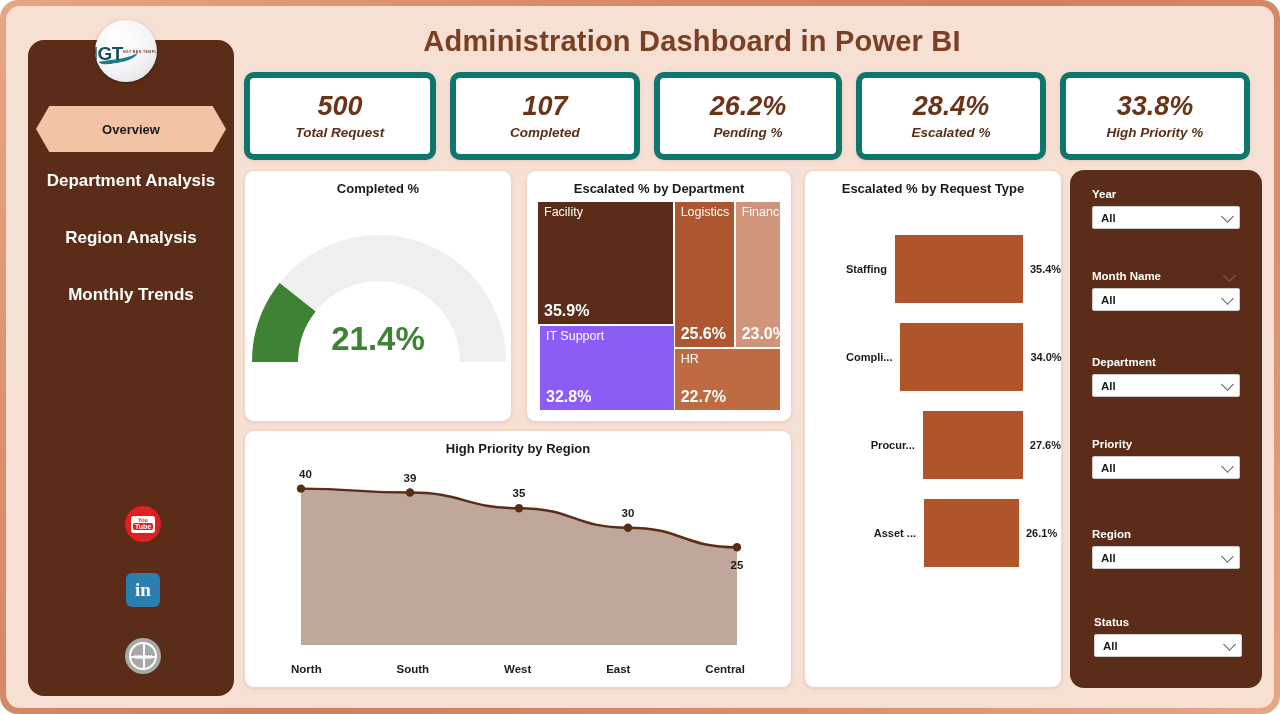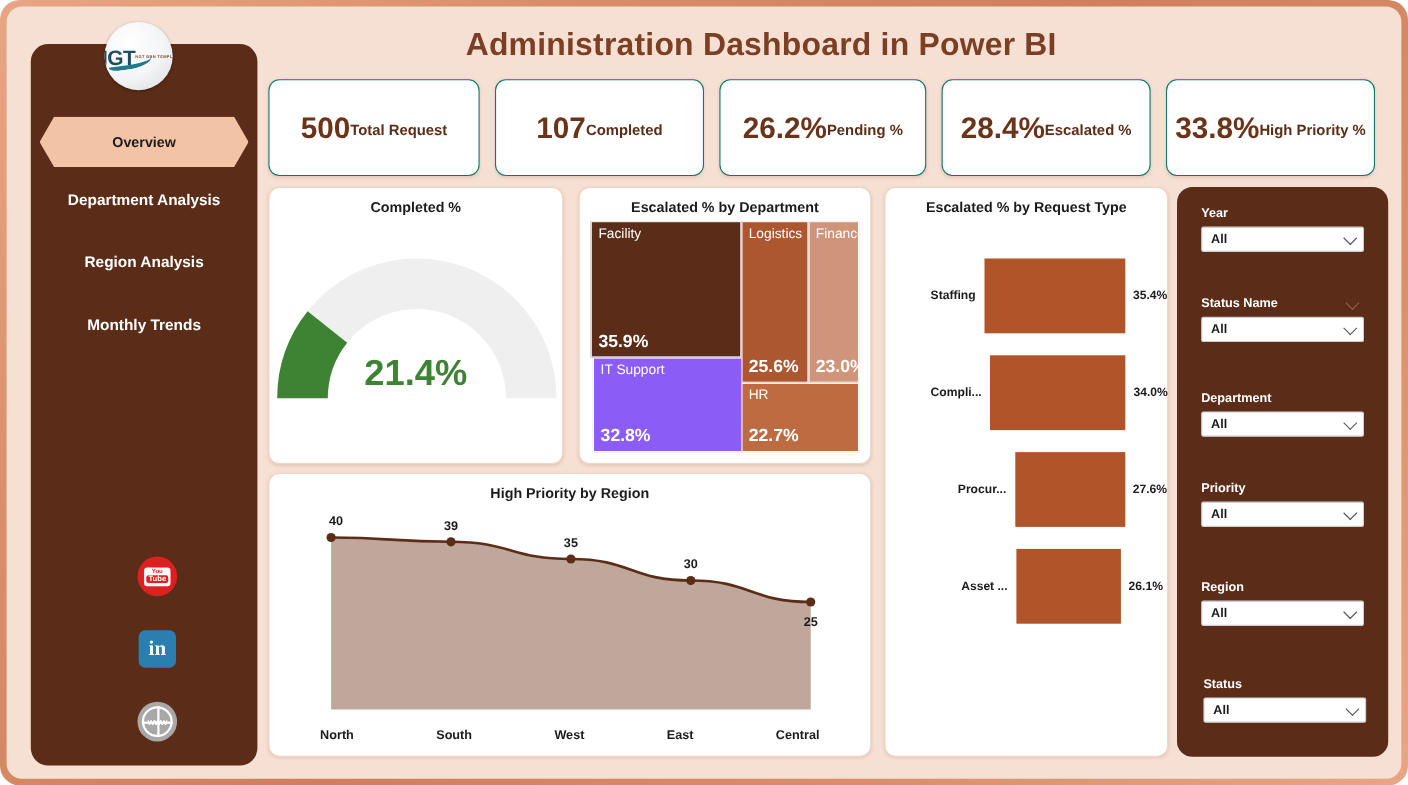--- a/index.html
+++ b/index.html
@@ -63,21 +63,21 @@
   .nav-hex {
     position: relative; margin: 0 8px; height: 46px;
     background: #f3c3a5;
     clip-path: polygon(0% 50%, 7% 0%, 93% 0%, 100% 50%, 93% 100%, 7% 100%);
     display: flex; align-items: center; justify-content: center;
     color: #1b1b1b; font-size: 13px; font-weight: bold;
     cursor: pointer;
   }
   .nav-item {
     height: 57px; display: flex; align-items: center; justify-content: center;
-    color: #ffffff; font-size: 14px; font-weight: bold; cursor: pointer;
+    color: #ffffff; font-size: 17px; font-weight: bold; cursor: pointer;
   }
 
   #socials { position: absolute; left: 0; top: 466px; width: 100%; padding-left: 24px; }
   .social {
     width: 36px; height: 36px; margin: 0 auto 30px; border-radius: 50%;
     display: flex; align-items: center; justify-content: center; cursor: pointer;
   }
   .social.yt { background: #e02020; }
   .social.yt .yt-box {
     width: 24px; height: 17px; background: #ffffff; border-radius: 3px;
@@ -109,23 +109,23 @@
     border-top: 2px solid #ffffff;
   }
   .social.www .wtxt {
     position: relative; z-index: 3; font-size: 8px; font-weight: bold; color: #ffffff;
     letter-spacing: -.5px;
   }
 
   
   .kpi {
     position: absolute; top: 66px; height: 88px;
-    background: #ffffff; border-radius: 10px; border: 1px solid #0f766e;
+    background: #ffffff; border-radius: 10px; border: 6px solid #0f766e;
     box-shadow: 0 1px 3px rgba(150,100,70,.18);
-    display: flex; align-items: center; justify-content: center;
+    display: flex; flex-direction: column; align-items: center; justify-content: center; font-style: italic;
   }
   .kpi .val { font-size: 27px; font-weight: bold; color: #6b3318; line-height: 1.05; }
   .kpi .lbl { font-size: 13.5px; font-weight: bold; color: #5b2d18; margin-top: 5px; }
 
   
   .panel {
     position: absolute; background: #ffffff; border-radius: 10px;
     border: 1px solid #f0d5c6; box-shadow: 0 1px 3px rgba(150,100,70,.18);
   }
   .panel-title {
@@ -382,21 +382,21 @@
     <div id="filters">
       <div class="fgroup" style="top:18px;">
         <div class="flabel">Year</div>
         <div class="fselect">
           <span>All</span>
           <span class="chev"></span>
         </div>
       </div>
       <div class="fgroup" style="top:100px;">
         <div class="flabel" style="position:relative;">
-          <span>Status Name</span>
+          <span>Month Name</span>
           <span class="ghost-chev"></span>
         </div>
         <div class="fselect">
           <span>All</span>
           <span class="chev"></span>
         </div>
       </div>
       <div class="fgroup" style="top:186px;">
         <div class="flabel">Department</div>
         <div class="fselect">

